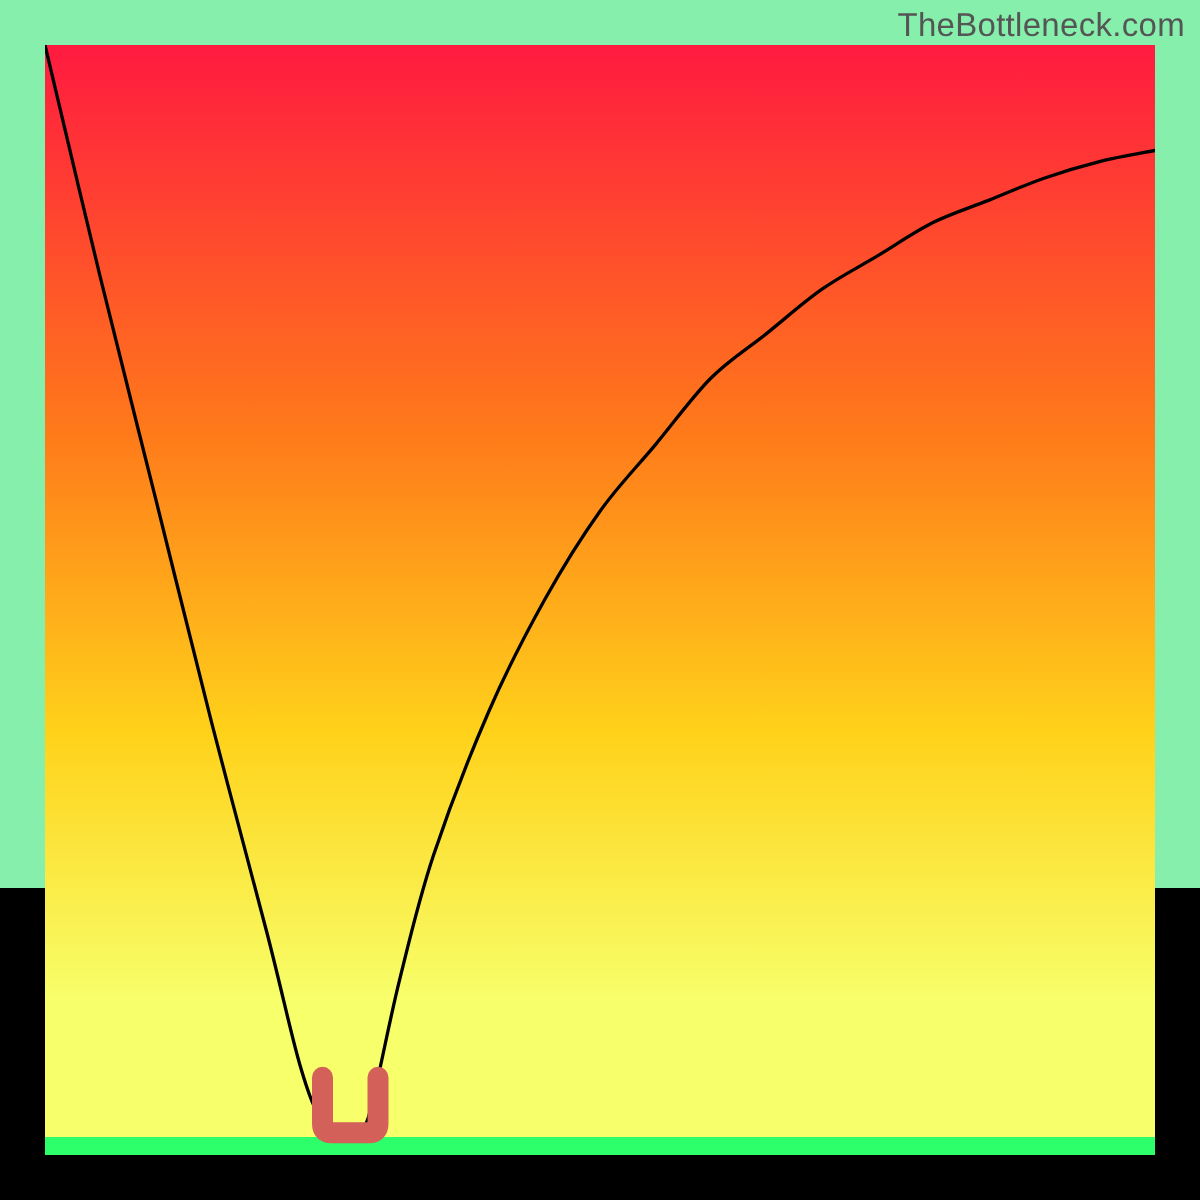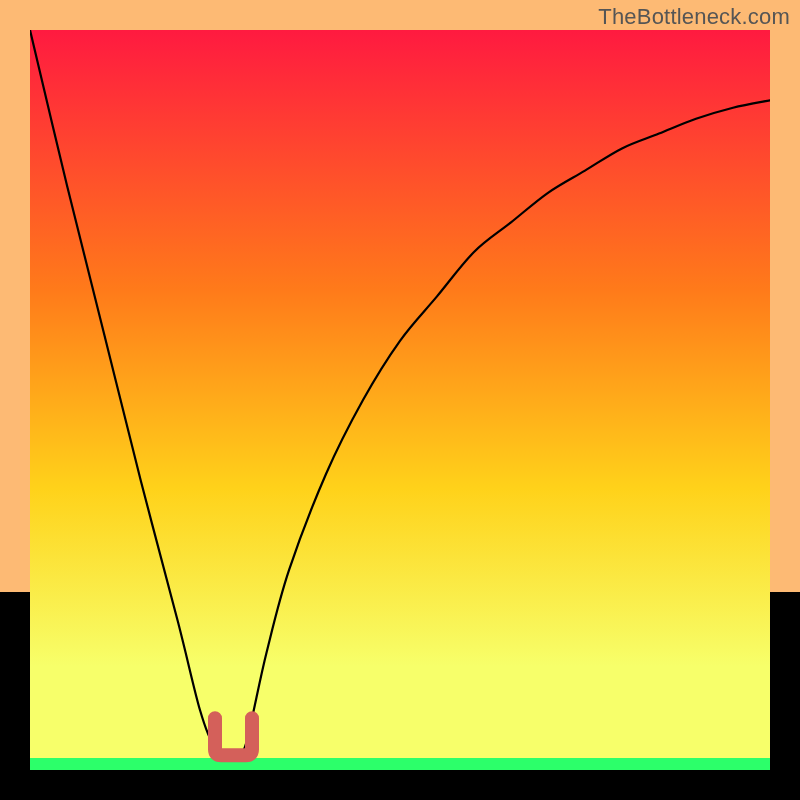--- a/index.html
+++ b/index.html
@@ -10,21 +10,21 @@
     overflow: hidden;
     background: #000;
     font-family: Arial, Helvetica, sans-serif;
   }
   .frame {
     position: absolute;
     left: 0;
     top: 0;
     width: 800px;
     height: 592px;
-    background: #fdba74;
+    background: #86efac;
   }
   .watermark {
     position: absolute;
     top: 4px;
     right: 10px;
     color: #555;
     font-size: 22px;
     font-weight: 500;
     letter-spacing: 0.2px;
     z-index: 10;

